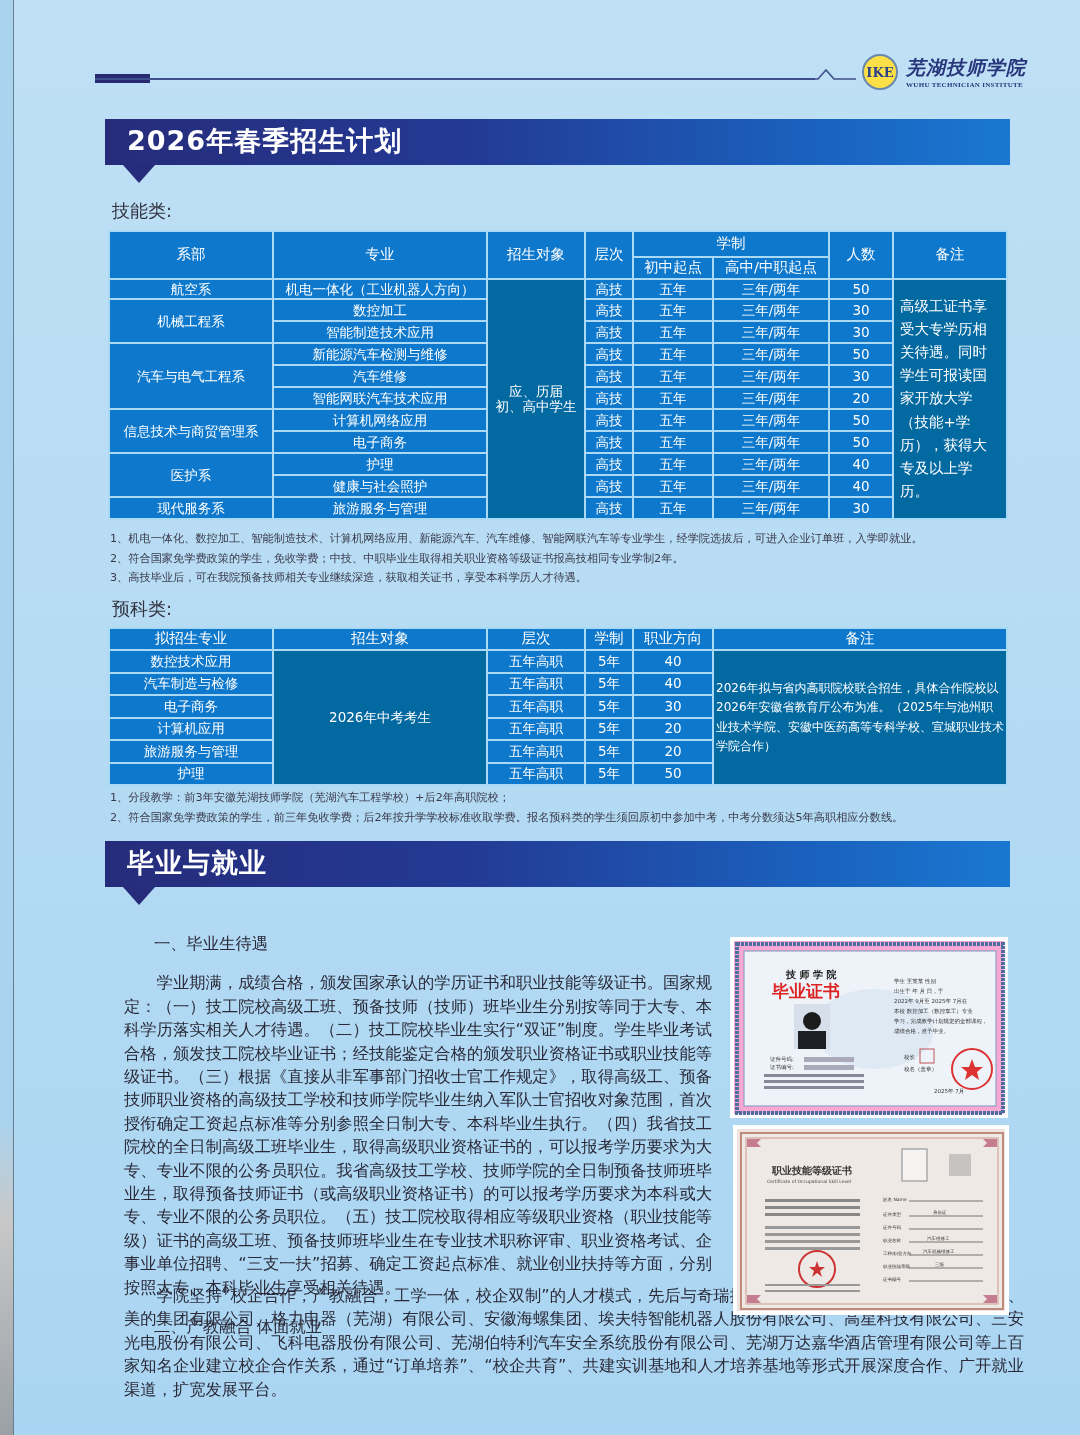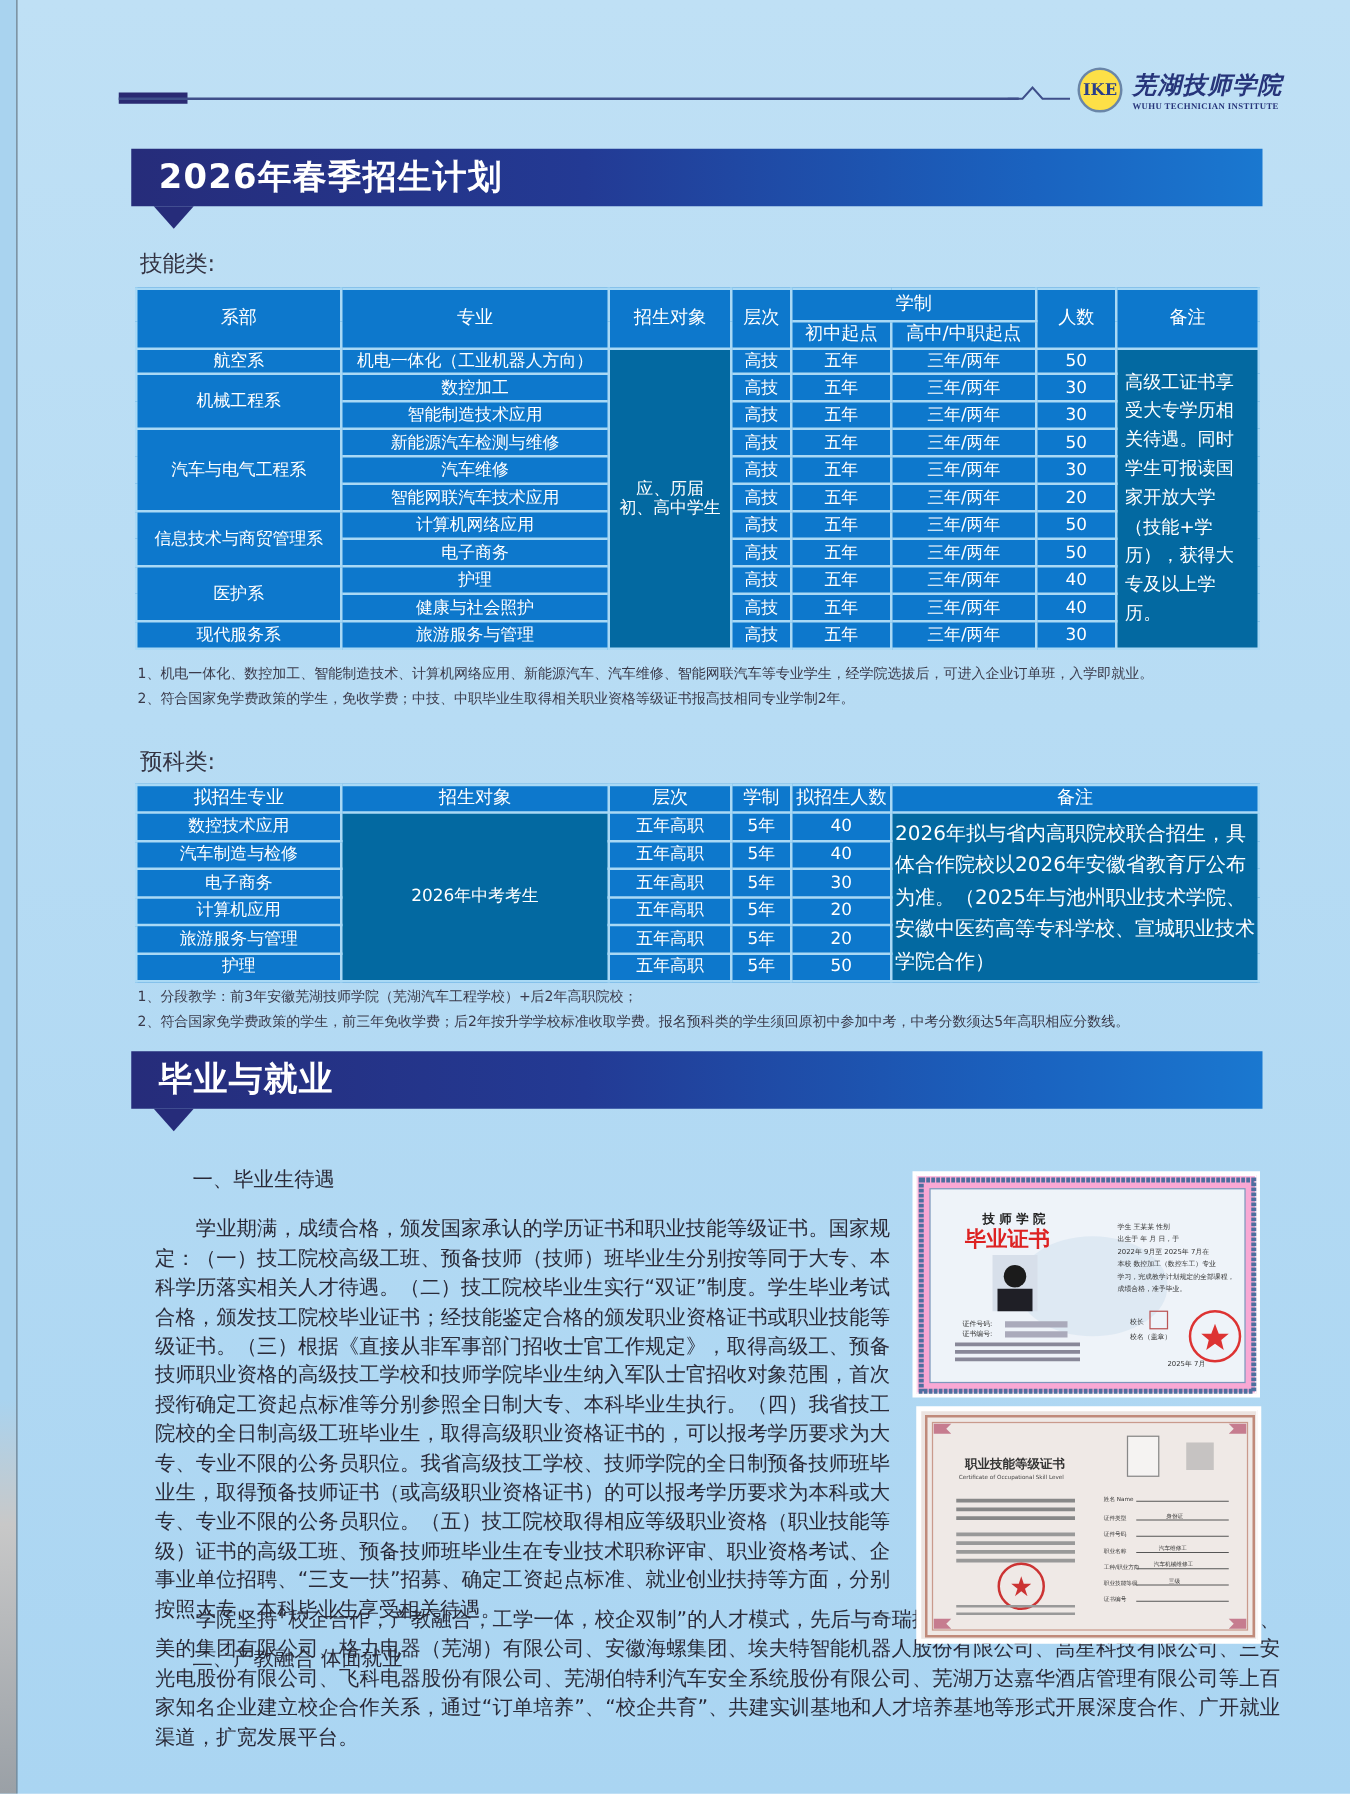--- a/index.html
+++ b/index.html
@@ -192,51 +192,52 @@
       <td>五年</td>
       <td>三年/两年</td>
       <td>30</td>
     </tr>
   </tbody>
 </table>
 
 <div class="notes" style="top:529px;">
   <div>1、机电一体化、数控加工、智能制造技术、计算机网络应用、新能源汽车、汽车维修、智能网联汽车等专业学生，经学院选拔后，可进入企业订单班，入学即就业。</div>
   <div>2、符合国家免学费政策的学生，免收学费；中技、中职毕业生取得相关职业资格等级证书报高技相同专业学制2年。</div>
+  <div>3、高技毕业后，可在我院预备技师相关专业继续深造，获取相关证书，享受本科学历人才待遇。</div>
 </div>
 
 <div class="sub-label" style="top:597px;">预科类:</div>
 
 <table class="plan" style="left:108px; top:627px; width:898px;">
   <colgroup>
     <col style="width:164px">
       <col style="width:214px">
       <col style="width:98px">
       <col style="width:48px">
     <col style="width:80px">
       <col style="width:294px">
   </colgroup>
   <thead>
     <tr style="height:22px;">
       <th>拟招生专业</th>
       <th>招生对象</th>
       <th>层次</th>
       <th>学制</th>
-      <th>拟招生人数</th>
+      <th>职业方向</th>
       <th>备注</th>
     </tr>
   </thead>
   <tbody>
     <tr style="height:22.5px;">
       <td>数控技术应用</td>
       <td rowspan="6" class="merged">2026年中考考生</td>
       <td>五年高职</td>
       <td>5年</td>
       <td>40</td>
-      <td rowspan="6" class="merged note" style="font-size:16px; padding:0 2px;">2026年拟与省内高职院校联合招生，具体合作院校以2026年安徽省教育厅公布为准。（2025年与池州职业技术学院、安徽中医药高等专科学校、宣城职业技术学院合作）</td>
+      <td rowspan="6" class="merged note" style="font-size:12px; padding:0 2px;">2026年拟与省内高职院校联合招生，具体合作院校以2026年安徽省教育厅公布为准。（2025年与池州职业技术学院、安徽中医药高等专科学校、宣城职业技术学院合作）</td>
     </tr>
     <tr style="height:22.5px;">
       <td>汽车制造与检修</td>
       <td>五年高职</td>
       <td>5年</td>
       <td>40</td>
     </tr>
     <tr style="height:22.5px;">
       <td>电子商务</td>
       <td>五年高职</td>

